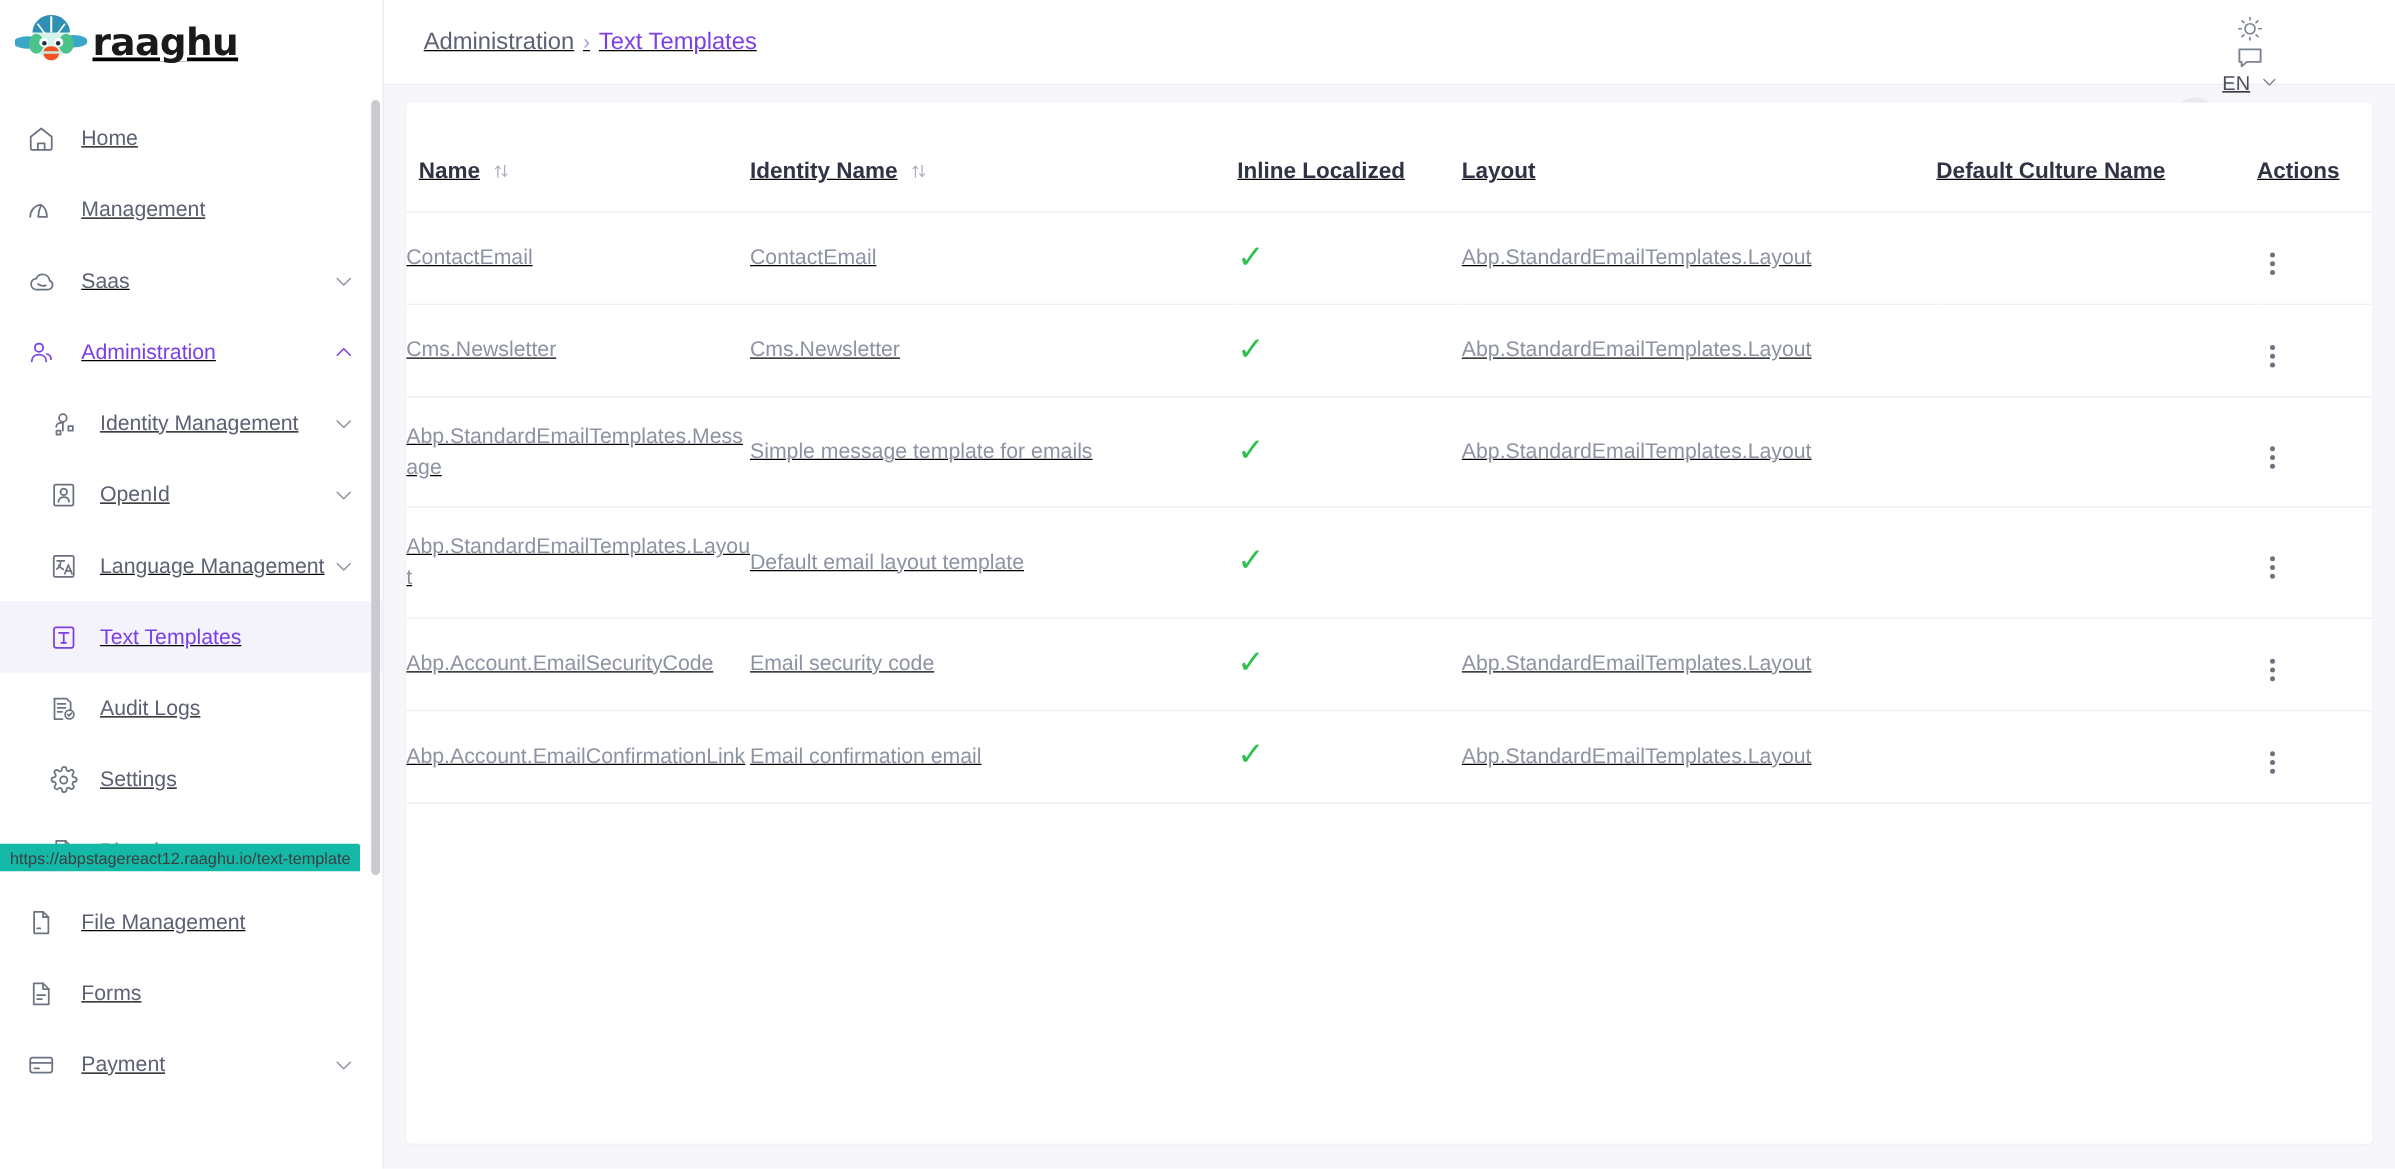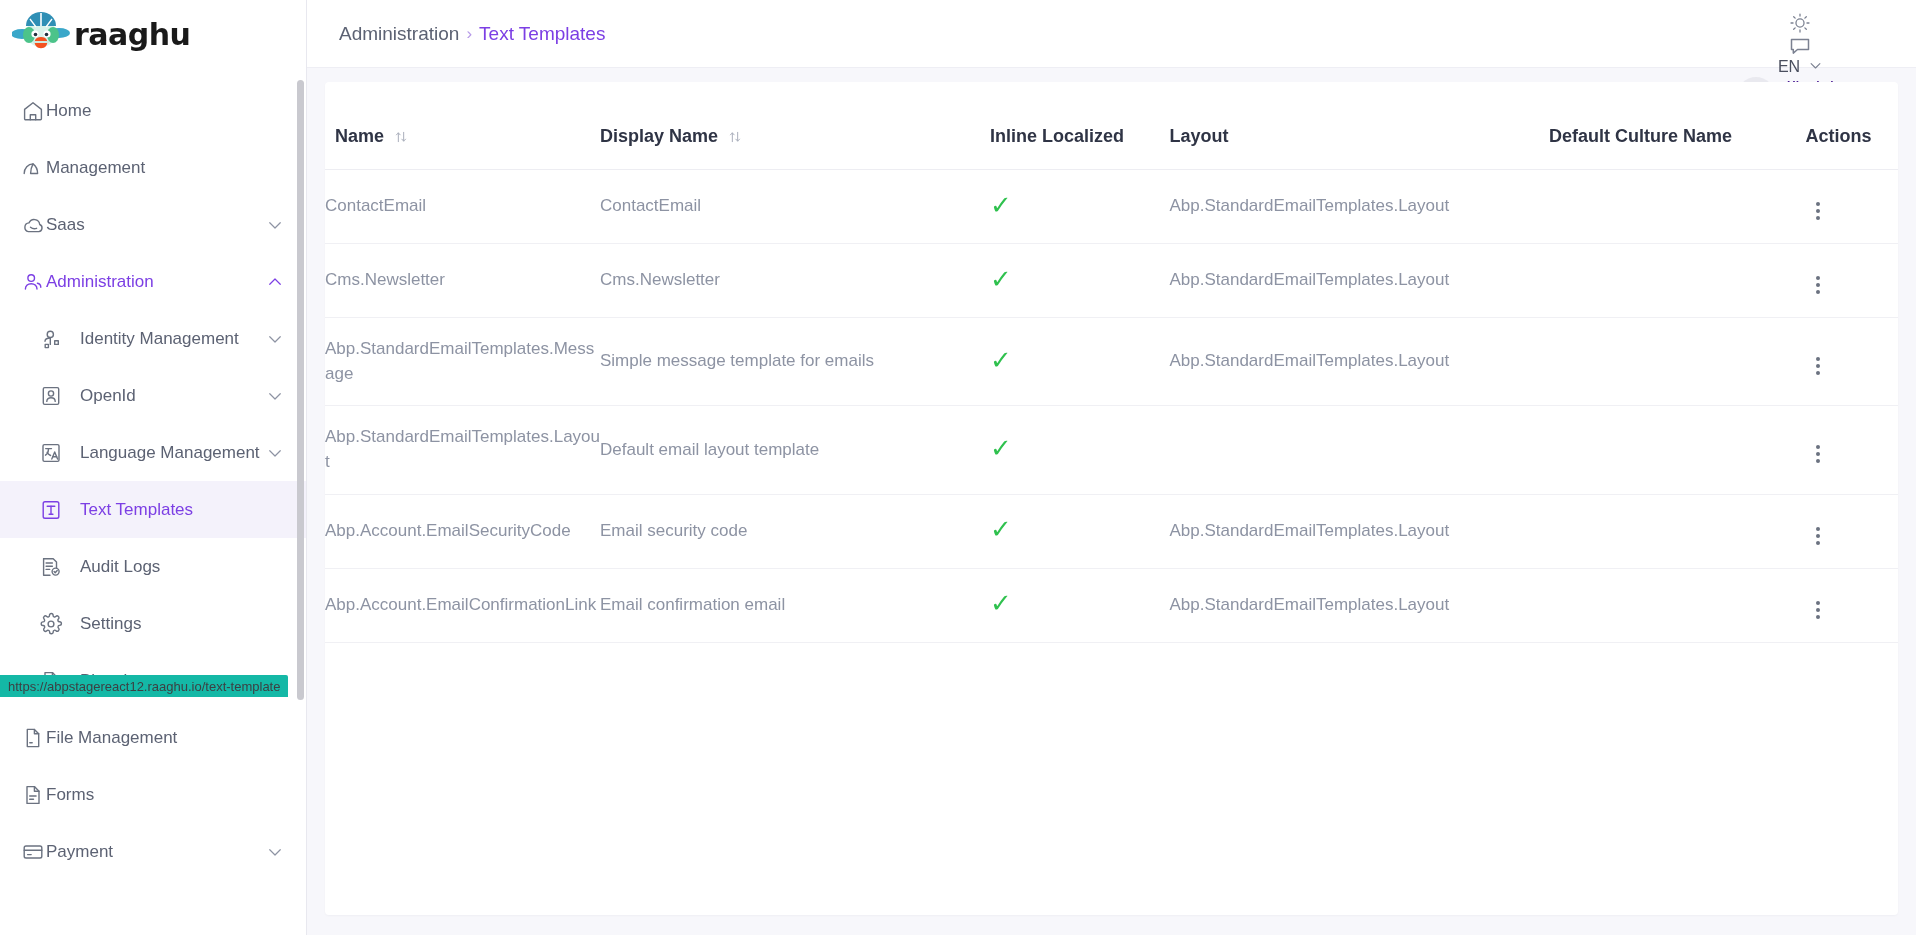--- a/index.html
+++ b/index.html
@@ -9,20 +9,21 @@
     overflow: hidden;
     font-family: "Liberation Sans", sans-serif;
     background: #ffffff;
   }
   .app {
     position: relative;
     width: 1916px;
     height: 697px;
     display: flex;
     background: #f7f7fb;
+    text-decoration: underline;
   }
 
   
   .sidebar {
     width: 307px;
     min-width: 307px;
     height: 935px;
     background: #ffffff;
     border-right: 1px solid #e8e8ef;
     position: relative;
@@ -62,21 +63,21 @@
     width: 26px;
     height: 26px;
     flex: 0 0 26px;
     display: flex;
     align-items: center;
     justify-content: center;
     color: #6b7280;
   }
   .nav-item .ico svg { display: block; }
   .nav-item .label {
-    margin-left: 0;
+    margin-left: 19px;
     font-size: 17px;
     color: #5c6273;
     white-space: nowrap;
     flex: 1;
   }
   .nav-item.sub .label { margin-left: 16px; }
   .nav-item .chev {
     width: 18px;
     height: 18px;
     flex: 0 0 18px;
@@ -567,21 +568,21 @@
                         <path d="M8 19V6"></path>
                         <path d="M5.2 8.8L8 5.8l2.8 3"></path>
                         <path d="M16 5v13"></path>
                         <path d="M13.2 15.2L16 18.2l2.8-3"></path>
                       </svg>
                     </span>
                   </div>
                 </th>
                 <th>
                   <div class="th-inner">
-                    <span>Display Name</span>
+                    <span>Identity Name</span>
                     <span class="sort-ico">
                       <svg width="16" height="16" viewBox="0 0 24 24" fill="none" stroke="currentColor" stroke-width="1.5" stroke-linecap="round" stroke-linejoin="round">
                         <path d="M8 19V6"></path>
                         <path d="M5.2 8.8L8 5.8l2.8 3"></path>
                         <path d="M16 5v13"></path>
                         <path d="M13.2 15.2L16 18.2l2.8-3"></path>
                       </svg>
                     </span>
                   </div>
                 </th>

